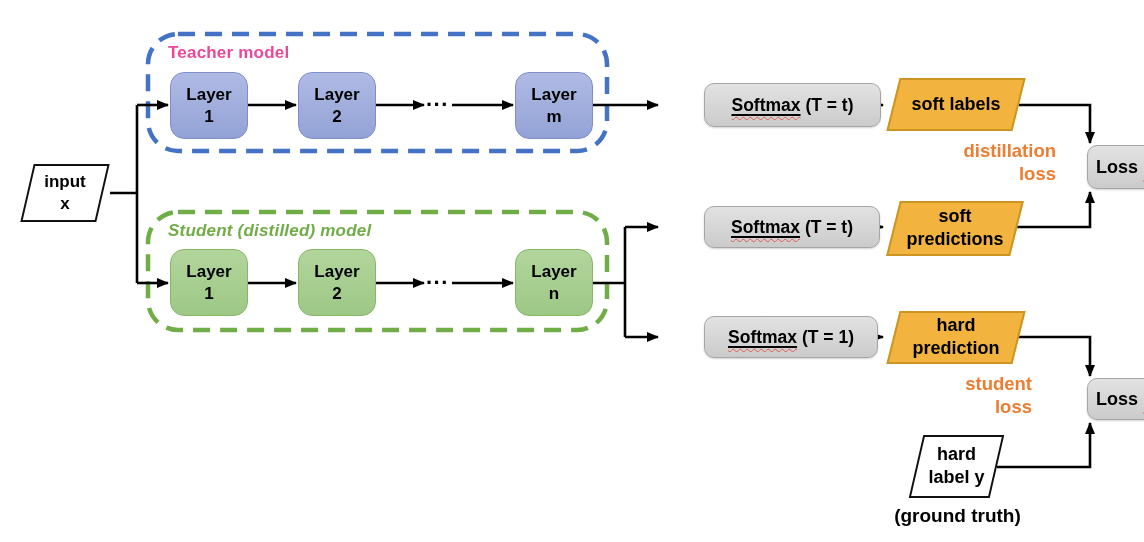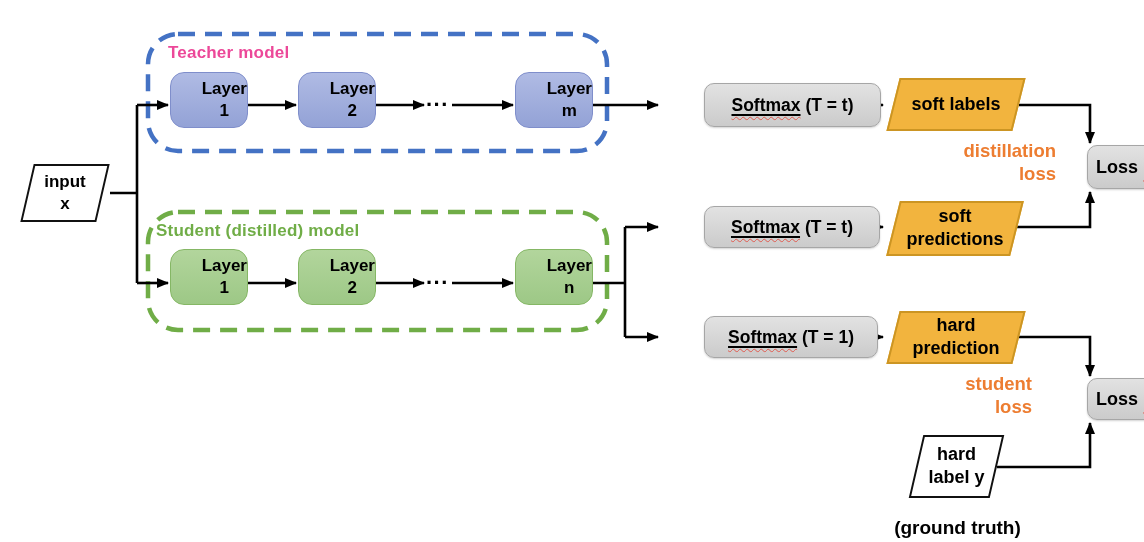--- a/index.html
+++ b/index.html
@@ -13,21 +13,21 @@
 
   .node { position:absolute; display:flex; align-items:center; justify-content:center;
           text-align:center; }
 
   
   .group-title { position:absolute; font-size:17px; letter-spacing:.2px; }
   .t-blue  { color:#ec4899; }
   .t-green { color:#70AD47; }
 
   
-  .layer { width:78px; height:56px; border-radius:14px; font-size:17px; line-height:1.28;justify-content:flex-end; }
+  .layer { width:78px; height:67px; border-radius:14px; font-size:17px; line-height:1.28; }
   .layer.blue  { background:linear-gradient(180deg,#B0BBE4 0%,#93A2D6 100%); border:1.5px solid #7F8ECB; }
   .layer.green { background:linear-gradient(180deg,#B2D59C 0%,#9DC886 100%); border:1.5px solid #85B765; }
 
   
   .graybox { background:linear-gradient(180deg,#E2E2E2 0%,#CBCBCB 100%);
              border:1px solid #A6A6A6; border-radius:10px; font-size:17.5px;
              box-shadow:0 1px 2px rgba(0,0,0,.18);margin-left:44px; }
 
   
   .para  { transform:skewX(-14deg); }
@@ -109,21 +109,21 @@
       </div>
   </div>
   <div class="ellipsis" style="left:426px; top:86px;">...</div>
   <div class="node layer blue" style="left:515px; top:72px;">
     <div>
         <div>Layer</div>
          <div>m</div>
       </div>
   </div>
 
-  <div class="group-title t-green" style="left:156px; top:221px;">Student (distilled) model</div>
+  <div class="group-title t-green" style="left:168px; top:221px;font-style:italic;">Student (distilled) model</div>
   <div class="node layer green" style="left:170px; top:249px;">
     <div>
         <div>Layer</div>
          <div>1</div>
       </div>
   </div>
   <div class="node layer green" style="left:298px; top:249px;">
     <div>
         <div>Layer</div>
          <div>2</div>
@@ -178,15 +178,15 @@
   <div class="node graybox" style="left:1043px; top:378px; width:87px; height:42px; font-size:18px;">
     <span><span>Loss</span>&nbsp;<span class="u-wavy">Fn</span></span>
   </div>
 
   <div class="node para white" style="left:916px; top:435px; width:81px; height:63px; font-size:18px; line-height:1.3;">
     <div class="inner">
       <div>hard</div>
       <div>label y</div>
     </div>
   </div>
-  <div class="gt-label" style="left:880px; top:505px; width:155px;margin-top:12px;">(ground truth)</div>
+  <div class="gt-label" style="left:880px; top:505px; width:155px;">(ground truth)</div>
 
 </div>
 
 </body></html>

